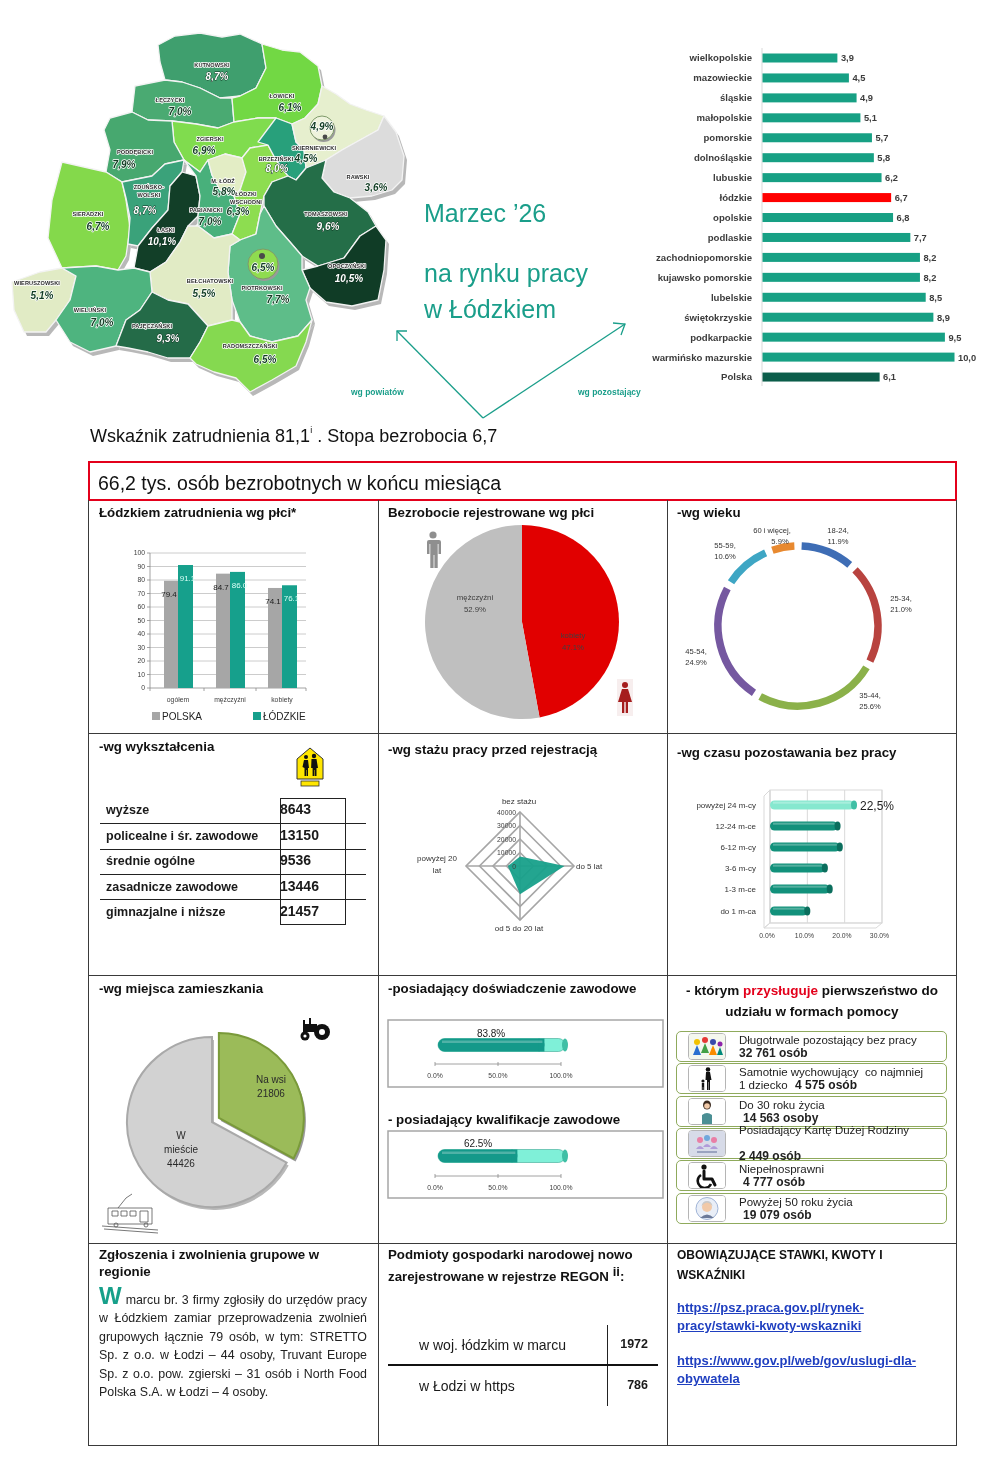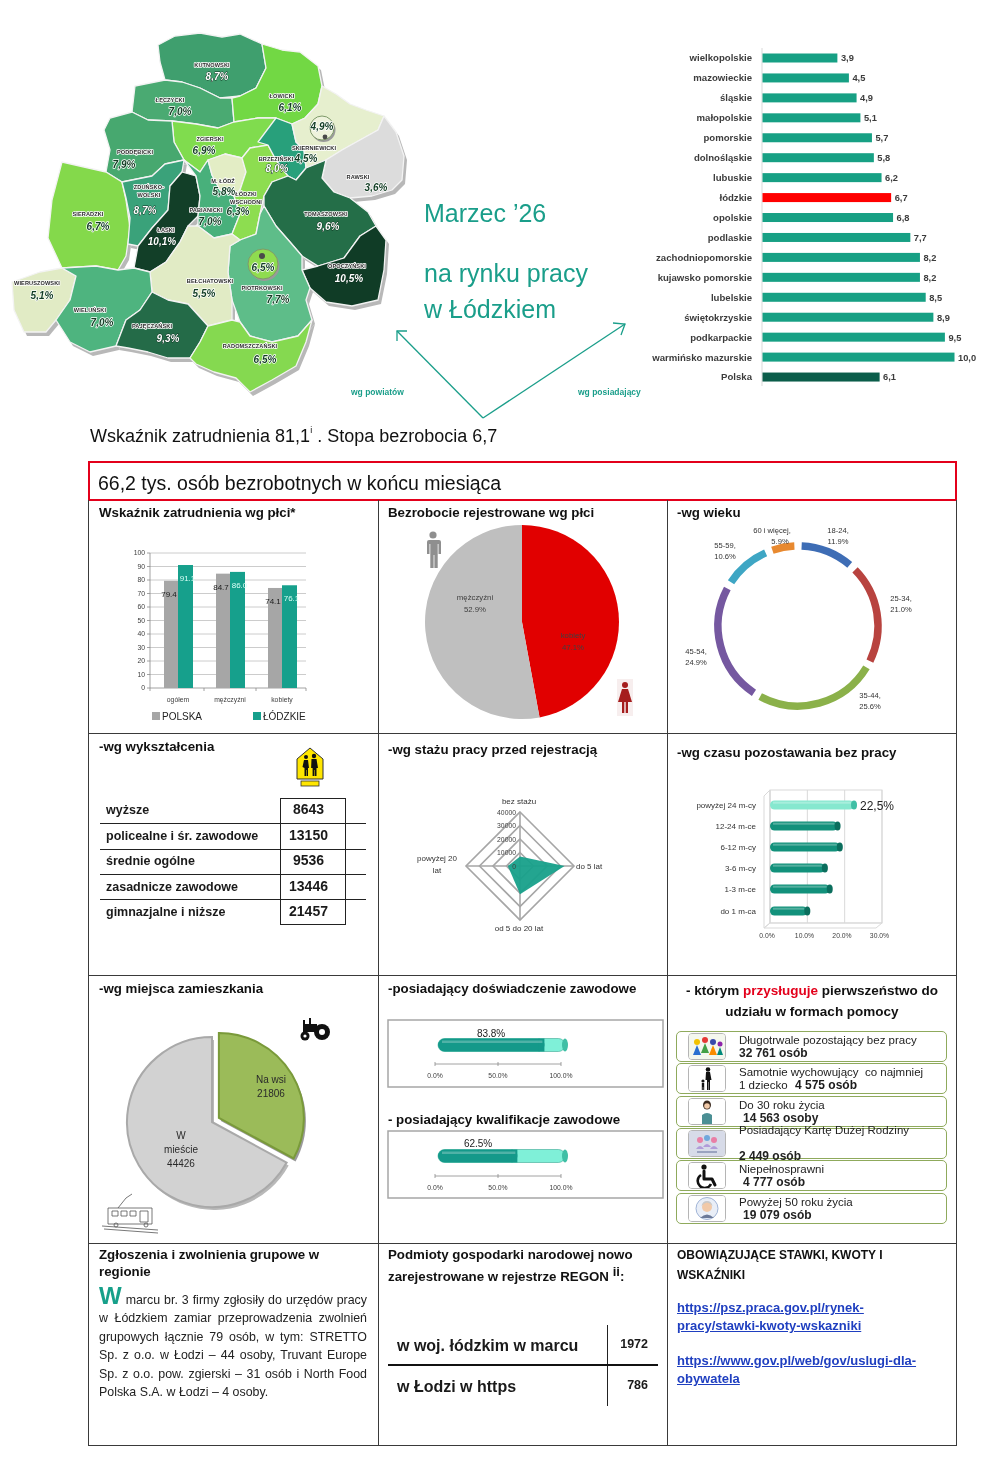--- a/index.html
+++ b/index.html
@@ -12,35 +12,35 @@
 .summary-line{position:absolute;left:90px;top:425px;font-size:18px;white-space:nowrap;color:#111;font-family:"Liberation Sans",sans-serif;}
 .summary-line sup{font-size:9px;vertical-align:9px;}
 .red-box{position:absolute;left:88px;top:461px;width:869px;height:40px;border:2px solid #e3001b;}
 .red-box-text{position:absolute;left:8px;top:9px;font-size:19.5px;white-space:nowrap;color:#111;}
 .hline{position:absolute;height:1px;background:#3a3a3a;}
 .vline{position:absolute;width:1px;background:#3a3a3a;}
 .h13{position:absolute;font-size:13.3px;font-weight:bold;color:#111;white-space:nowrap;line-height:17px;}
 .h13.wrap{white-space:normal;line-height:17px;}
 .edu-row{position:absolute;left:100px;width:266px;height:25px;}
 .edu-label{position:absolute;left:6px;top:4px;font-size:12.5px;font-weight:bold;white-space:nowrap;}
-.edu-value{position:absolute;left:180px;width:57px;top:2px;text-align:center;font-size:14px;font-weight:bold;}
+.edu-value{position:absolute;left:180px;width:57px;top:2px;text-align:left;font-size:14px;font-weight:bold;}
 .edu-sep{position:absolute;left:0;width:266px;height:1px;background:#222;}
 .edu-box{position:absolute;left:280px;top:798px;width:66px;height:127px;border:1.5px solid #222;}
 .prio-head{position:absolute;left:675px;top:980px;width:274px;text-align:center;font-size:13.5px;font-weight:bold;line-height:21px;color:#111;}
 .prio-head .hl{color:#e3001b;}
 .pitem{position:absolute;left:676px;width:271px;height:31px;border:1.5px solid #8faa5c;border-radius:5px;}
 .picon{position:absolute;left:11px;top:1px;width:38px;height:27px;border:1px solid #b5b5b5;border-radius:4px;overflow:hidden;background:#fff;}
 .picon svg{display:block;width:36px;height:25px;}
 .ptext{position:absolute;left:62px;top:0;height:29px;display:flex;flex-direction:column;justify-content:center;font-size:11.5px;line-height:13px;color:#222;white-space:pre;}
 .ptext .pline{white-space:pre;}
 .ptext b{font-weight:bold;font-size:12px;}
 .ptext b.inl{margin-left:4px;}
 .layoff-body{position:absolute;left:99px;top:1290px;width:268px;font-size:12.4px;line-height:18.4px;text-align:justify;color:#222;}
 .dropcap{color:#17a08a;font-weight:bold;font-size:24px;line-height:12px;}
-.regon-label{position:absolute;left:397px;font-size:16px;font-weight:bold;white-space:nowrap;}
+.regon-label{position:absolute;left:419px;font-size:14px;font-weight:normal;white-space:nowrap;}
 .regon-value{position:absolute;left:610px;width:38px;text-align:right;font-size:12.5px;font-weight:bold;}
 .link{position:absolute;left:677px;font-size:13px;font-weight:bold;color:#1f3fc0;text-decoration:underline;line-height:18px;white-space:nowrap;cursor:pointer;}
 .link span{display:block;}
 svg text{font-family:"Liberation Sans",sans-serif;}
 .cname{font-size:5.6px;font-weight:bold;fill:#2a2a2a;paint-order:stroke;stroke:#ffffff;stroke-width:1.6px;stroke-linejoin:round;letter-spacing:0.1px;}
 .crate{font-size:10px;font-weight:bold;font-style:italic;paint-order:stroke;stroke-linejoin:round;}
 .crate.dark{stroke:#ffffff;stroke-width:1.4px;}
 .crate.light{stroke:#0b2a1a;stroke-width:0.8px;}
 .vlab{font-size:9.6px;font-weight:bold;fill:#3c3c3c;}
 .vval{font-size:9.3px;font-weight:bold;fill:#3c3c3c;}
@@ -174,21 +174,21 @@
   <g stroke="#1a9e8a" stroke-width="1.3" fill="none">
     <line x1="483" y1="418" x2="397" y2="331"></line>
     <polyline points="397,341 397,331 407,331"></polyline>
   </g>
   <g stroke="#1a9e8a" stroke-width="1.3" fill="none">
     <line x1="483" y1="418" x2="625" y2="324"></line>
     <polyline points="613,323 625,324 621,335"></polyline>
   </g>
 </svg>
 <div class="arrow-label" style="left:351px;top:387px">wg powiatów</div>
-<div class="arrow-label" style="left:578px;top:387px">wg posiadający</div>
+<div class="arrow-label" style="left:578px;top:387px">wg pozostający</div>
 
 <svg id="chart-voiv" class="abs" style="left:640px;top:45px;width:345px;height:345px" viewBox="0 0 345 345">
     <line x1="122" y1="3" x2="122" y2="341" stroke="#d9d9d9" stroke-width="1"></line>
     <text x="112" y="16.4" text-anchor="end" class="vlab">wielkopolskie</text>
     <rect x="122.5" y="8.5" width="74.88" height="9" fill="#17a084"></rect>
     <text x="200.88" y="16.4" class="vval">3,9</text>
     <text x="112" y="36.339999999999996" text-anchor="end" class="vlab">mazowieckie</text>
     <rect x="122.5" y="28.439999999999998" width="86.39999999999999" height="9" fill="#17a084"></rect>
     <text x="212.39999999999998" y="36.339999999999996" class="vval">4,5</text>
     <text x="112" y="56.28" text-anchor="end" class="vlab">śląskie</text>
@@ -246,21 +246,21 @@
 
 <div class="vline" style="left:88px;top:500px;height:946px"></div>
 <div class="vline" style="left:956px;top:500px;height:946px"></div>
 <div class="vline" style="left:378px;top:500px;height:946px"></div>
 <div class="vline" style="left:667px;top:500px;height:946px"></div>
 <div class="hline" style="left:88px;top:733px;width:869px"></div>
 <div class="hline" style="left:88px;top:975px;width:869px"></div>
 <div class="hline" style="left:88px;top:1243px;width:869px"></div>
 <div class="hline" style="left:88px;top:1445px;width:869px"></div>
 
-<div class="h13" style="left:99px;top:504px">Wskaźnik zatrudnienia wg płci*</div>
+<div class="h13" style="left:99px;top:504px">Łódzkiem zatrudnienia wg płci*</div>
 <div class="h13" style="left:388px;top:504px">Bezrobocie rejestrowane wg płci</div>
 <div class="h13" style="left:677px;top:504px">-wg wieku</div>
 
 <svg id="chart-emp" class="abs" style="left:100px;top:540px;width:270px;height:190px" viewBox="100 540 270 190">
     <line x1="150" y1="688" x2="306" y2="688" stroke="#8c8c8c" stroke-width="0.8"></line>
     <line x1="147" y1="688" x2="150" y2="688" stroke="#8c8c8c" stroke-width="0.8"></line>
     <text x="145" y="690.4" text-anchor="end" class="tick7">0</text>
     <line x1="150" y1="674.5" x2="306" y2="674.5" stroke="#bfbfbf" stroke-width="0.8"></line>
     <line x1="147" y1="674.5" x2="150" y2="674.5" stroke="#8c8c8c" stroke-width="0.8"></line>
     <text x="145" y="676.9" text-anchor="end" class="tick7">10</text>

